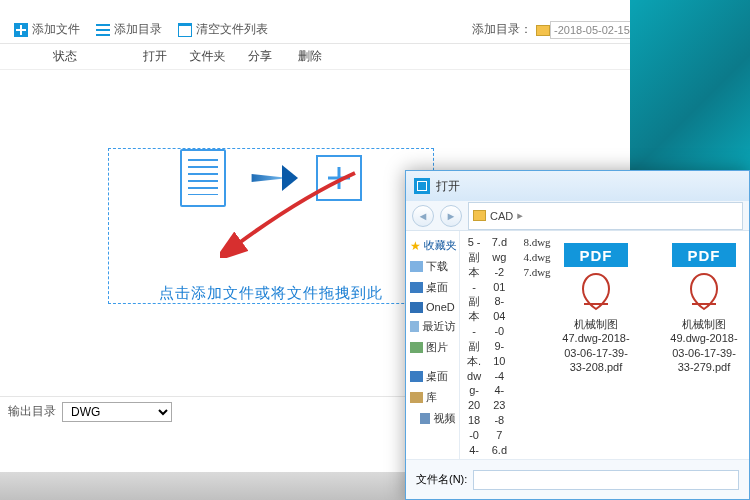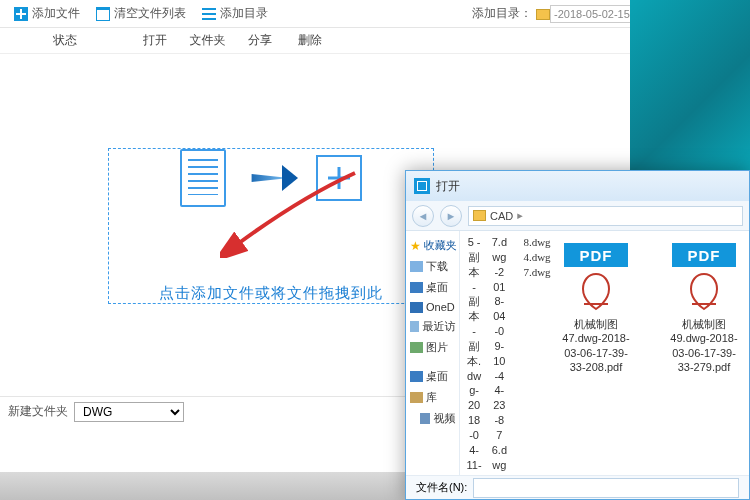--- a/index.html
+++ b/index.html
@@ -1,19 +1,19 @@
 <!DOCTYPE html>
 <html><head>
 <meta charset="utf-8">
 <style>
   * { box-sizing: border-box; margin: 0; padding: 0; font-family: "Microsoft YaHei", sans-serif; }
   body { width: 750px; height: 500px; background: #fff; position: relative; overflow: hidden; }
 
   
-  .toolbar { height: 28px; display: flex; align-items: center; border-bottom: 1px solid #e5e5e5; padding: 0 6px; font-size: 12px; color: #555; }
+  .toolbar { height: 28px; display: flex; align-items: center; border-bottom: 1px solid #e5e5e5; padding: 0 6px; font-size: 12px; color: #555; margin-top: 16px; }
   .tbtn { display: flex; align-items: center; gap: 4px; padding: 0 8px; height: 100%; cursor: pointer; }
   .tbtn .ic { width: 14px; height: 14px; display: inline-block; }
   .spacer { flex: 1; }
   .outdir-label { margin-right: 4px; }
   .outdir-input { width: 150px; height: 18px; border: 1px solid #ccc; font-size: 11px; color: #888; padding: 0 3px; background: #fff; }
   .browse-btn { margin-left: 6px; height: 18px; width: 38px; border: 1px solid #ccc; background: #f5f5f5; font-size: 11px; line-height: 16px; text-align: center; cursor: pointer; }
 
   
   .cols { height: 26px; display: flex; align-items: center; border-bottom: 1px solid #eee; font-size: 12px; color: #444; }
   .col { text-align: center; }
@@ -53,41 +53,41 @@
   .wall { position: absolute; right: 0; top: 0; width: 120px; height: 170px; background: linear-gradient(135deg,#0aa3b4,#0b7a8a 60%,#0aa3b4); }
 
   
   .dialog { position: absolute; left: 405px; top: 170px; width: 345px; height: 330px; background: #fff;
     border: 1px solid #5aa6e0; box-shadow: 0 0 18px rgba(0,0,0,.35); display:flex; flex-direction:column;}
   .dlg-title { height: 30px; background: linear-gradient(#e9f3fc,#d6e8f8); display:flex; align-items:center; padding:0 8px; font-size:12px; color:#333; gap:6px;}
   .dlg-title .ic-app { width:16px; height:16px; background:#1296db; display:inline-block; position:relative;}
   .dlg-title .ic-app::after{content:"";position:absolute;inset:3px;border:1.5px solid #fff;}
   .dlg-nav { height: 30px; background:#f2f7fc; border-bottom:1px solid #d9e5f0; display:flex; align-items:center; padding:0 6px; gap:6px;}
   .navcircle { width:22px; height:22px; border:1px solid #b9cfe3; border-radius:50%; background:linear-gradient(#fff,#e4eef8); display:flex;align-items:center;justify-content:center;}
-  .loc { flex:1; height:20px; border:1px solid #c4d6e6; background:#fff; display:flex; align-items:center; padding:0 4px; font-size:11px; color:#444; gap:4px;}
+  .loc { flex:1; height:28px; border:1px solid #c4d6e6; background:#fff; display:flex; align-items:center; padding:0 4px; font-size:11px; color:#444; gap:4px;}
   .loc .fold{width:13px;height:11px;background:#f4c24b;border:1px solid #caa030;}
   .dlg-toolbar{height:26px;background:linear-gradient(#f4f8fc,#e6eef6);border-bottom:1px solid #d9e5f0;display:flex;align-items:center;font-size:11px;color:#333;padding:0 8px;gap:4px;}
   .dlg-toolbar .tb{padding:2px 6px;cursor:pointer;}
   .dlg-toolbar .tb.sel{background:#cfe3f6;border:1px solid #9cc1e4;}
   .dlg-body{flex:1;display:flex;min-height:0;}
   .dlg-side{width:72px;border-right:1px solid #e4ecf4;padding:4px 2px;font-size:11px;color:#333;overflow:hidden;}
   .side-item{display:flex;align-items:center;gap:3px;padding:3px 2px;white-space:nowrap;}
   .side-item.fav{color:#1359a0;}
   .star{color:#f5b400;font-size:12px;}
   .side-ic{width:13px;height:11px;background:#7fb2e2;display:inline-block;}
   .dlg-files{flex:1;padding:4px 6px;font-size:11px;color:#333;display:flex;}
   .row-names{display:flex;gap:10px;}
   .fname{flex:1;text-align:center;line-height:1.35;word-break:break-all;}
   .row-thumbs{display:flex;gap:30px;justify-content:center;margin-top:8px;}
   .pdf-thumb{width:78px;display:flex;flex-direction:column;align-items:center;gap:2px;}
   .pdf-badge{width:64px;height:24px;background:#1296db;color:#fff;font-weight:bold;font-size:15px;display:flex;align-items:center;justify-content:center;letter-spacing:1px;position:relative;}
   .pdf-badge::after{content:"";position:absolute;right:-0px;top:0;width:0;height:0;}
   .pdf-body{width:55px;height:44px;display:flex;align-items:center;justify-content:center;}
   .pdf-caption{text-align:center;line-height:1.3;margin-top:2px;}
-  .dlg-bottom{height:24px;border-top:1px solid #e4ecf4;background:#f5f9fd;display:flex;align-items:center;padding:0 10px;font-size:11px;gap:6px;}
+  .dlg-bottom{height:40px;border-top:1px solid #e4ecf4;background:#f5f9fd;display:flex;align-items:center;padding:0 10px;font-size:11px;gap:6px;}
   .fn-input{flex:1;height:20px;border:1px solid #bcd2e6;background:#fff;}
 
   
   .bottomshade{position:absolute;left:0;right:0;bottom:0;height:28px;background:linear-gradient(#dadada,#c0c0c0);}  
 
   
   .ic-plus{background:#1296db;position:relative;}
   .ic-plus::before,.ic-plus::after{content:"";position:absolute;background:#fff;}
   .ic-plus::before{left:50%;top:2px;bottom:2px;width:2px;transform:translateX(-50%);}
   .ic-plus::after{top:50%;left:2px;right:2px;height:2px;transform:translateY(-50%);}
@@ -98,26 +98,26 @@
 </style>
 </head>
 <body>
 
 <div class="toolbar">
   <div class="tbtn">
     <span class="ic ic-plus"></span>
     <span>添加文件</span>
   </div>
   <div class="tbtn">
+    <span class="ic ic-list"></span>
+    <span>添加目录</span>
+  </div>
+  <div class="tbtn">
     <span class="ic ic-trash"></span>
     <span>清空文件列表</span>
-  </div>
-  <div class="tbtn">
-    <span class="ic ic-list"></span>
-    <span>添加目录</span>
   </div>
   <div class="spacer"></div>
   <span class="outdir-label">添加目录：</span>
   <span class="ic ic-folder" style="width:14px;"></span>
   <input class="outdir-input" value="-2018-05-02-15-53-39-251" style="">
   <div class="browse-btn">浏览</div>
 </div>
 
 <div class="cols">
   <div class="col c-state">状态</div>
@@ -149,21 +149,21 @@
       <marker id="ah2" markerWidth="10" markerHeight="10" refX="2" refY="3" orient="auto">
         <path d="M0,0 L0,6 L9,3 z" fill="#d72f2f"></path>
       </marker>
     </defs>
   <path d="M8,5 Q60,55 100,110" stroke="#d72f2f" stroke-width="4" fill="none" marker-end="url(#ah2)"></path>
 </svg>
 
 <div class="wall"></div>
 
 <div class="out-row">
-  <span class="out-label">新建文件夹</span>
+  <span class="out-label">输出目录</span>
   <select class="out-select">
     <option>DWG</option>
   </select>
 </div>
 
 <div class="bottomshade"></div>
 
 <div class="dialog">
   <div class="dlg-title">
     <span class="ic-app"></span>

